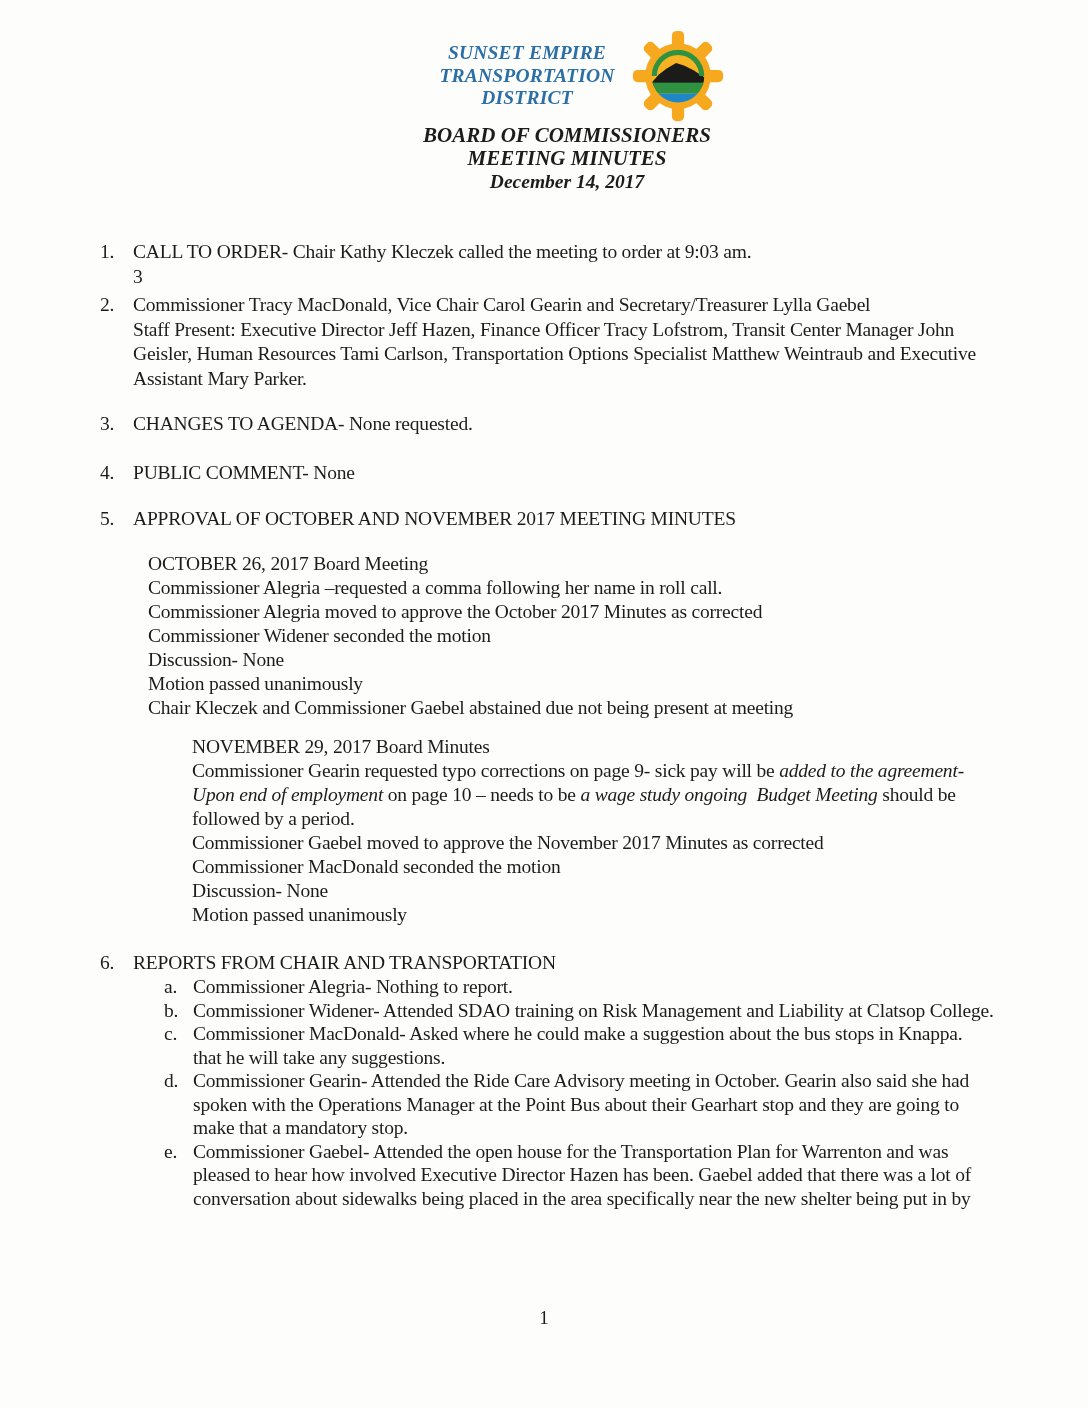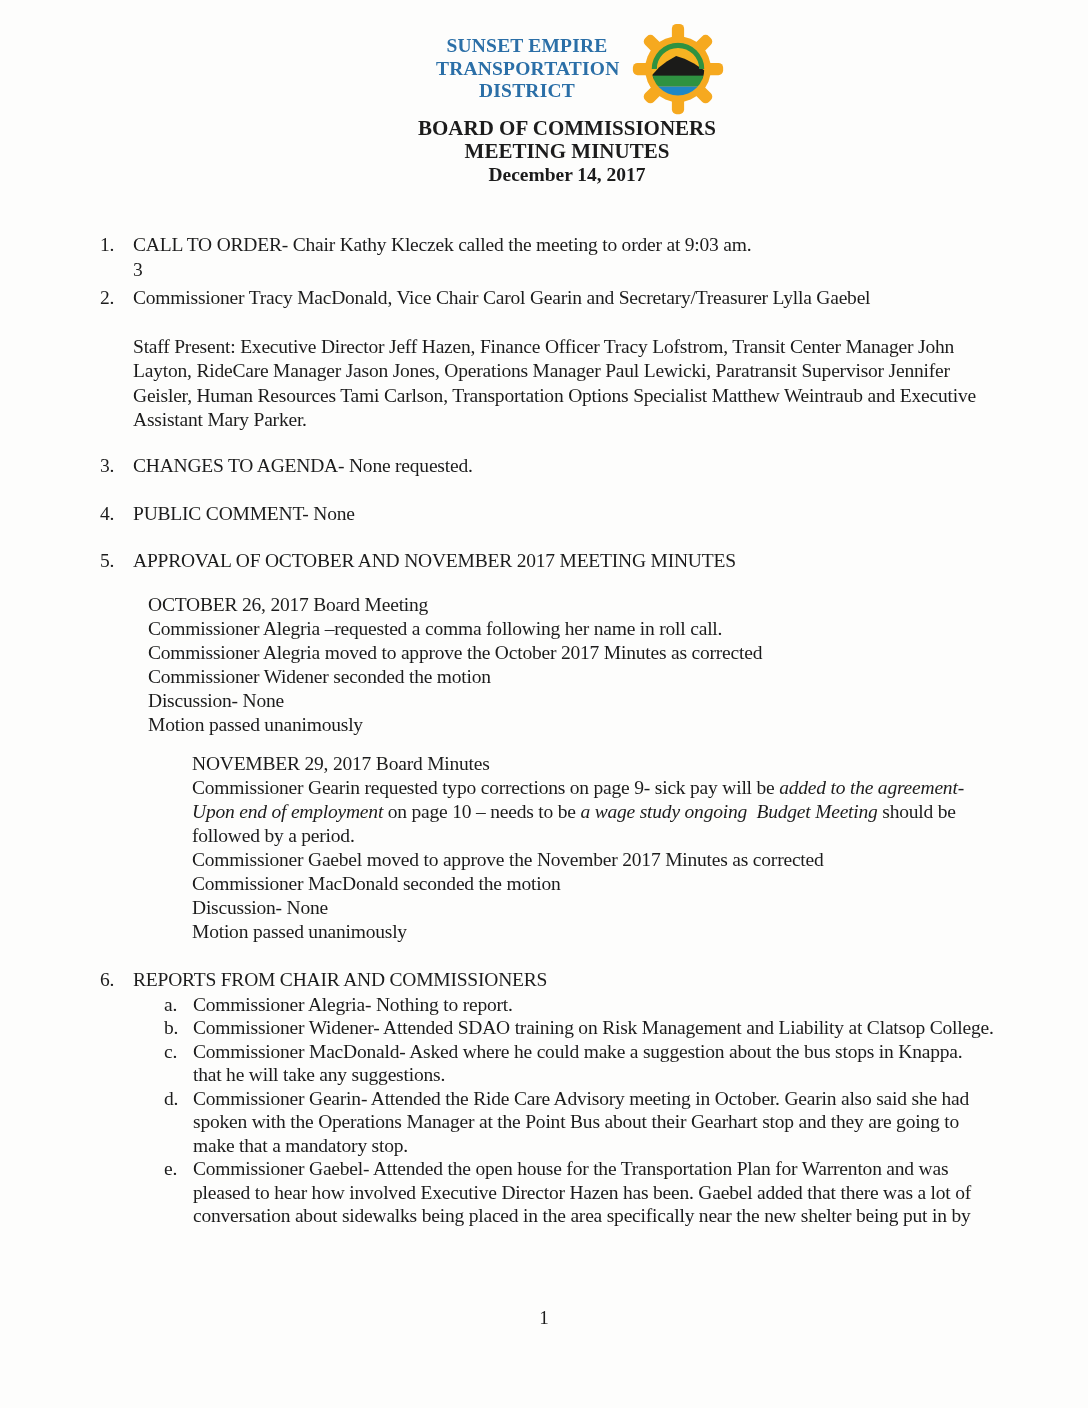--- a/index.html
+++ b/index.html
@@ -7,21 +7,21 @@
     position: relative;
     width: 1088px;
     height: 1408px;
     background: #fdfdfc;
     overflow: hidden;
     font-family: "Liberation Serif", serif;
     color: #1c1c1c;
   }
 
   
-  header { padding-top: 23px; }
+  header { padding-top: 30px; font-style: italic; }
   .brand-row {
     display: flex;
     justify-content: center;
     align-items: flex-start;
     transform: translateX(38px);
   }
   .brand-name {
     width: 182px;
     padding-top: 12px;
     text-align: center;
@@ -54,21 +54,21 @@
     padding-right: 40px;
     font-size: 19.5px;
     line-height: 24.5px;
   }
   .ln { white-space: pre; letter-spacing: -0.2px; }
   .item { display: grid; grid-template-columns: 33px 1fr; }
   .num { letter-spacing: -0.2px; }
   .it { font-style: italic; }
 
   #item2 { margin-top: 4px; }
-  .staff  { margin-top: 24px; }
+  .staff  { }
   #item3 { margin-top: 21px; }
   #item4 { margin-top: 24px; }
   #item5 { margin-top: 22px; }
   .october  { margin-left: 48px; margin-top: 20px; line-height: 24px; }
   .november { margin-left: 92px; margin-top: 15px; line-height: 24px; }
   #item6 { margin-top: 24px; }
   .reports { margin-left: 64px; line-height: 23.5px; }
   .report-row { display: grid; grid-template-columns: 29px 1fr; }
 
   
@@ -131,21 +131,20 @@
         <div class="ln">3</div>
       </div>
     </div>
 
     <div class="item" id="item2">
       <span class="num">2.</span>
       <div>
         <div class="ln">Commissioner Tracy MacDonald, Vice Chair Carol Gearin and Secretary/Treasurer Lylla Gaebel</div>
         <div class="staff">
           <div class="ln">Staff Present: Executive Director Jeff Hazen, Finance Officer Tracy Lofstrom, Transit Center Manager John</div>
-          <div class="ln">Layton, RideCare Manager Jason Jones, Operations Manager Paul Lewicki, Paratransit Supervisor Jennifer</div>
           <div class="ln">Geisler, Human Resources Tami Carlson, Transportation Options Specialist Matthew Weintraub and Executive</div>
           <div class="ln">Assistant Mary Parker.</div>
         </div>
       </div>
     </div>
 
     <div class="item" id="item3">
       <span class="num">3.</span>
       <div class="ln">CHANGES TO AGENDA- None requested.</div>
     </div>
@@ -160,36 +159,37 @@
       <div class="ln">APPROVAL OF OCTOBER AND NOVEMBER 2017 MEETING MINUTES</div>
     </div>
 
     <div class="october">
       <div class="ln">OCTOBER 26, 2017 Board Meeting</div>
       <div class="ln">Commissioner Alegria –requested a comma following her name in roll call.</div>
       <div class="ln">Commissioner Alegria moved to approve the October 2017 Minutes as corrected</div>
       <div class="ln">Commissioner Widener seconded the motion</div>
       <div class="ln">Discussion- None</div>
       <div class="ln">Motion passed unanimously</div>
+      <div class="ln">Chair Kleczek and Commissioner Gaebel abstained due not being present at meeting</div>
     </div>
 
     <div class="november">
       <div class="ln">NOVEMBER 29, 2017 Board Minutes</div>
       <div class="ln"><span>Commissioner Gearin requested typo corrections on page 9- sick pay will be </span><span class="it">added to the agreement-</span></div>
       <div class="ln"><span class="it">Upon end of employment</span><span> on page 10 – needs to be </span><span class="it">a wage study ongoing  Budget Meeting</span><span> should be</span></div>
       <div class="ln">followed by a period.</div>
       <div class="ln">Commissioner Gaebel moved to approve the November 2017 Minutes as corrected</div>
       <div class="ln">Commissioner MacDonald seconded the motion</div>
       <div class="ln">Discussion- None</div>
       <div class="ln">Motion passed unanimously</div>
     </div>
 
     <div class="item" id="item6">
       <span class="num">6.</span>
-      <div class="ln">REPORTS FROM CHAIR AND COMMISSIONERS</div>
+      <div class="ln">REPORTS FROM CHAIR AND TRANSPORTATION</div>
     </div>
 
     <div class="reports">
       <div class="report-row">
         <span class="num">a.</span>
         <div>
           <div class="ln">Commissioner Alegria- Nothing to report.</div>
         </div>
       </div>
       <div class="report-row">

